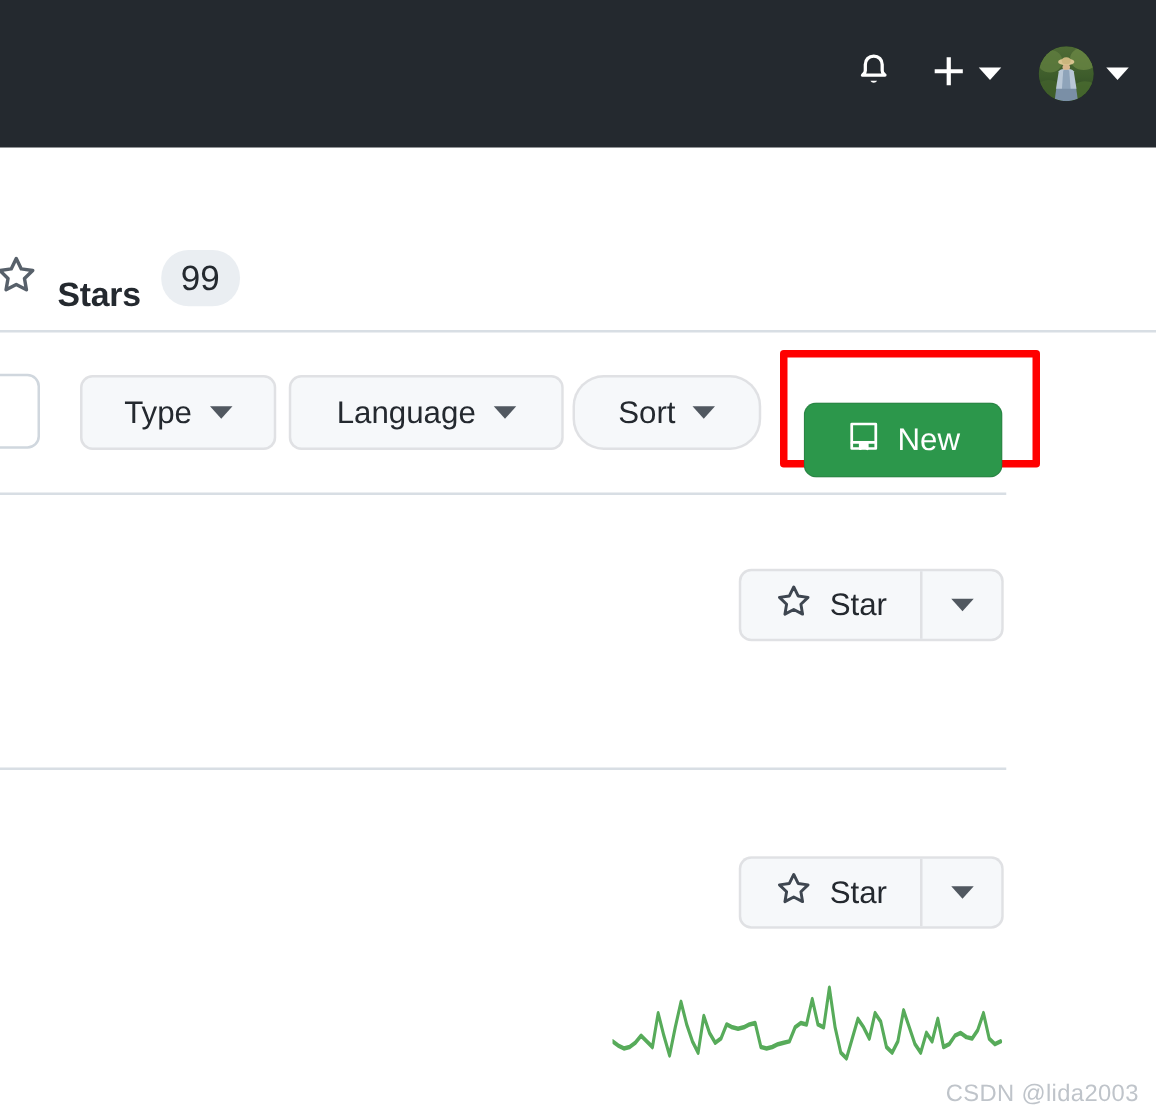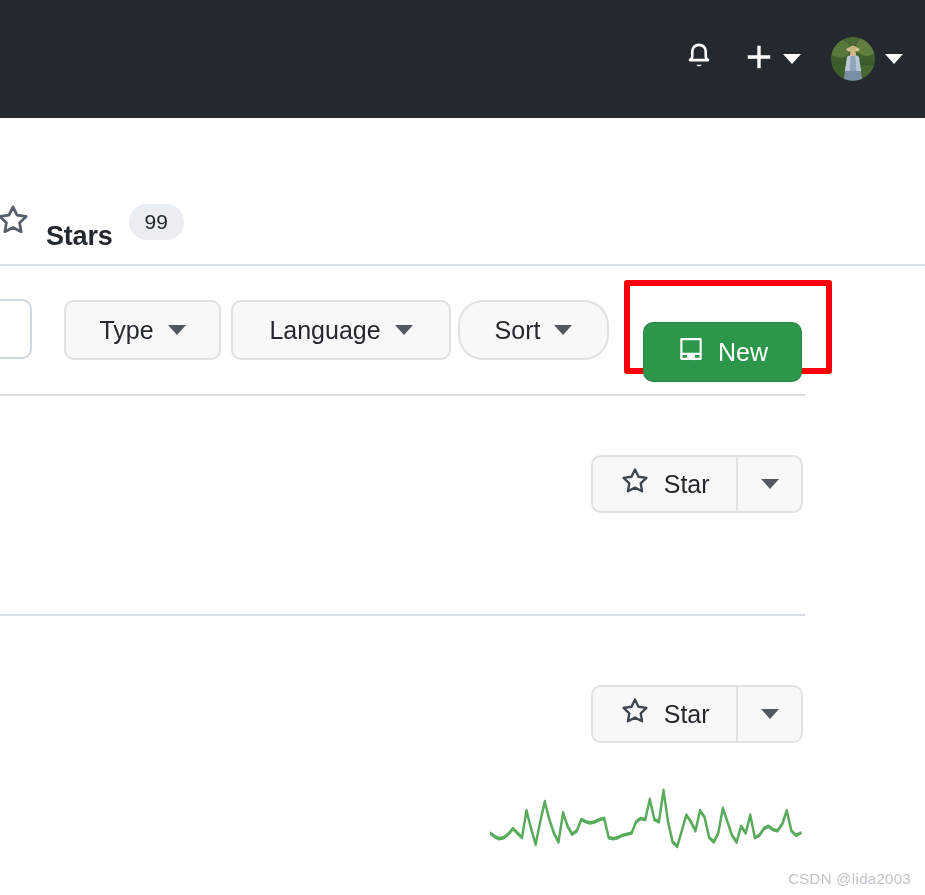--- a/index.html
+++ b/index.html
@@ -77,21 +77,21 @@
   #tab-stars-label {
     font-size: 27px;
     color: #24292f;
     font-weight: 600;
     letter-spacing: -0.2px;
     margin-top: 29px;
   }
   #stars-count {
     background: #eaeef2;
     color: #24292f;
-    font-size: 21px;
+    font-size: 28px;
     border-radius: 22px;
     padding: 5px 16px;
     line-height: 1.25;
   }
 
   
   #search-box-clip {
     position: absolute;
     left: -60px;
     top: 299px;
@@ -211,21 +211,21 @@
     top: 788px;
     width: 312px;
     height: 62px;
   }
 
   
   #watermark {
     position: absolute;
     right: 14px;
     bottom: 8px;
-    font-size: 15px;
+    font-size: 19px;
     color: #bfc4ca;
     letter-spacing: 0.3px;
     user-select: none;
   }
 </style>
 </head>
 <body>
 
 <div id="top-header">
   <div id="header-actions">

